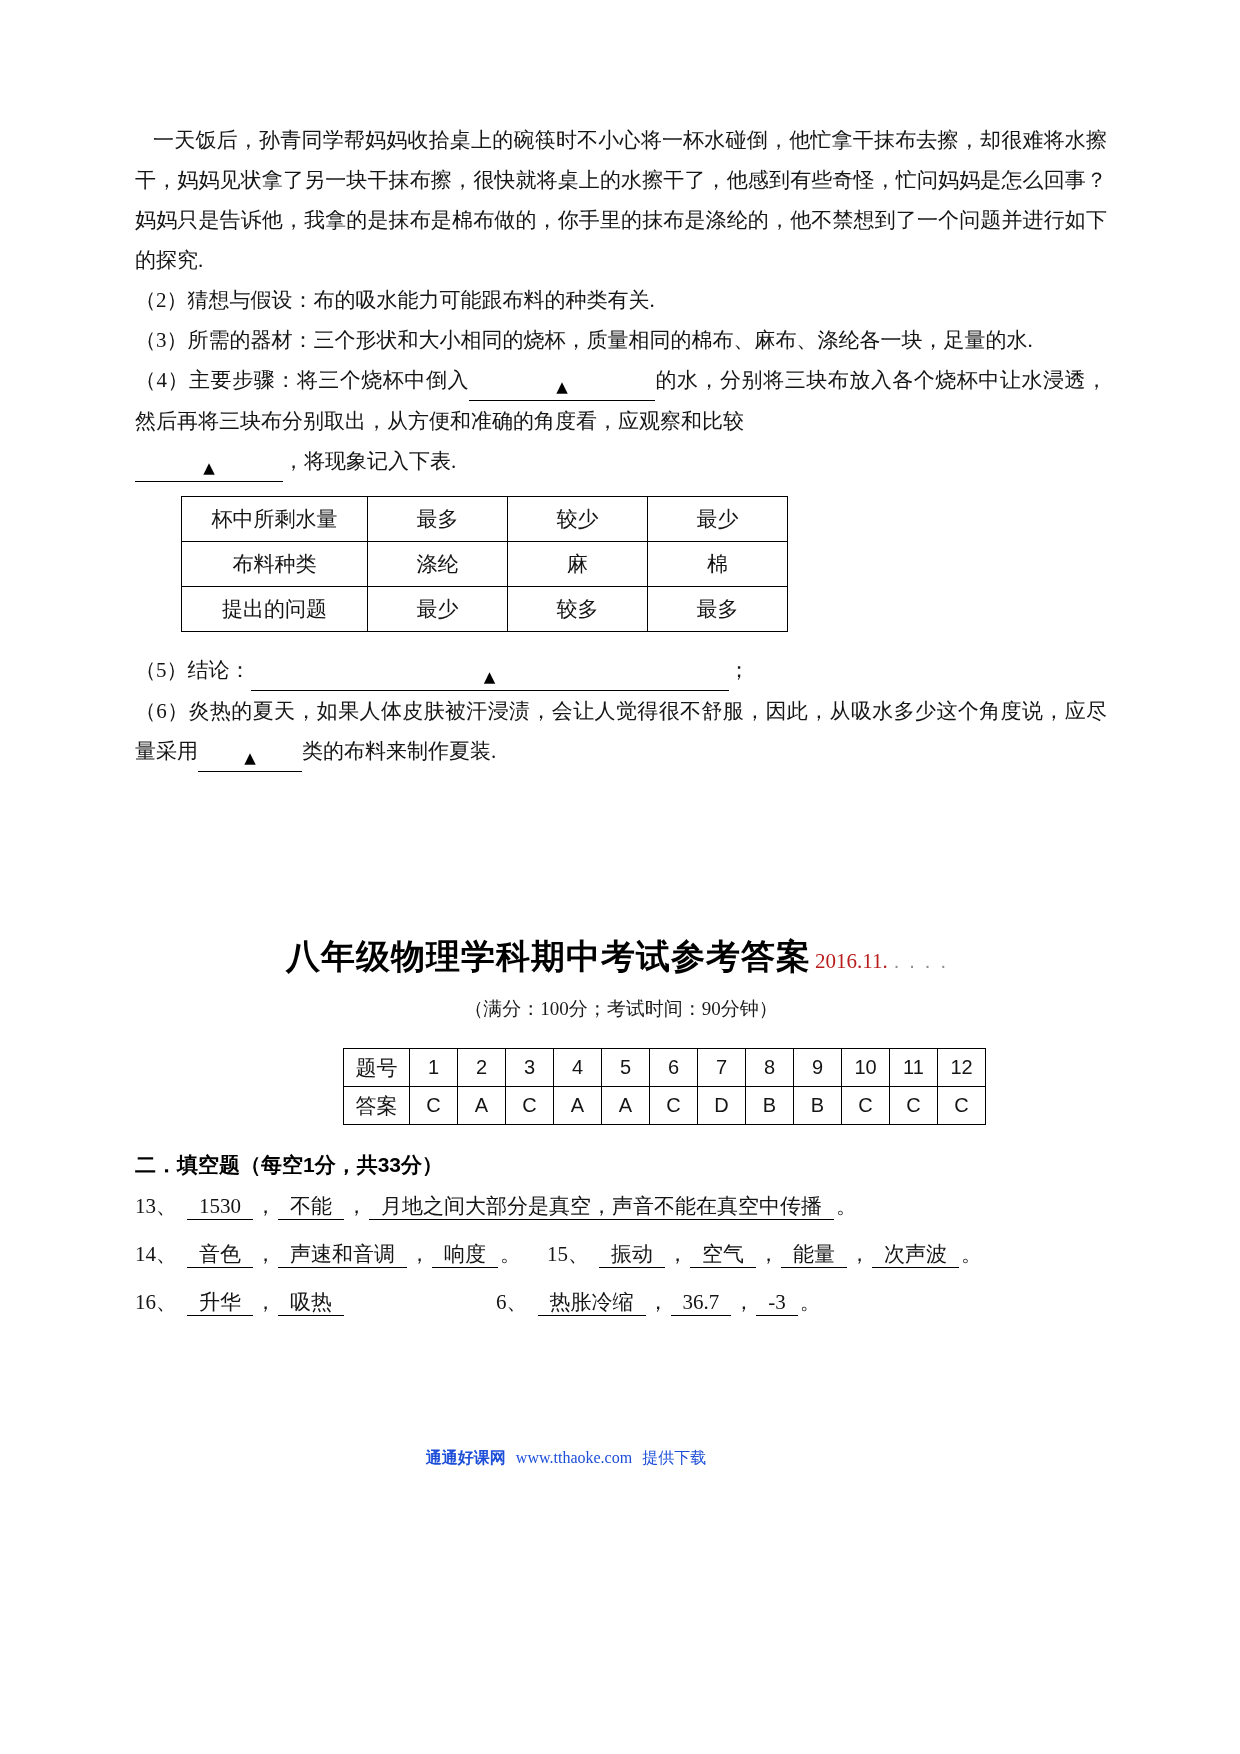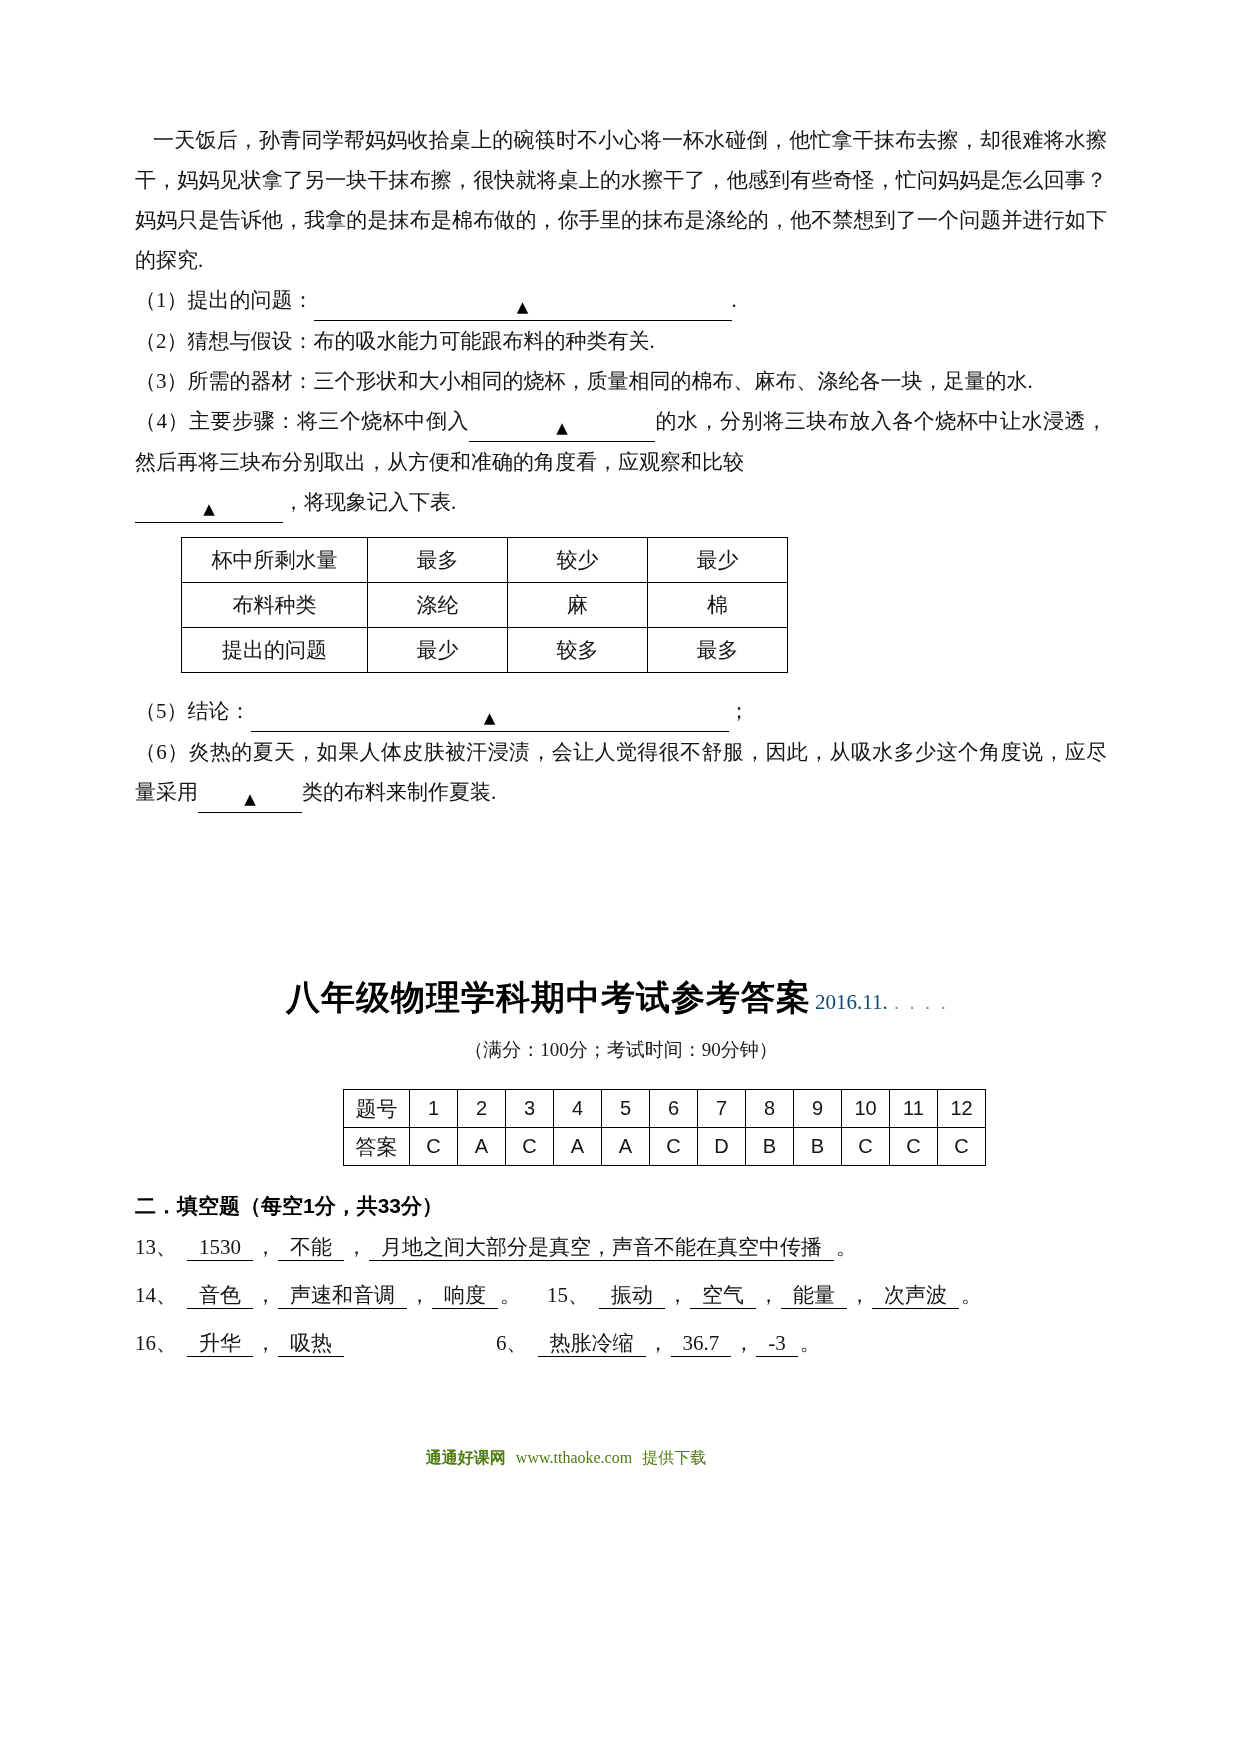--- a/index.html
+++ b/index.html
@@ -53,21 +53,21 @@
     font-weight: bold;
     font-size: 34px;
     letter-spacing: 1px;
     color: #000;
     white-space: nowrap;
   }
   .title-date {
     font-family: "Liberation Serif", serif;
     font-weight: normal;
     font-size: 21px;
-    color: #0c4a6e;
+    color: #b91c1c;
     letter-spacing: 0;
     margin-left: 4px;
     margin-top: 39px;
   }
   .title-dots { font-weight: normal; font-size: 20px; color: #8d8d8d; letter-spacing: 10px; margin-left: 6px; }
   .subtitle { margin-top: 16px; text-align: center; font-size: 19px; color: #1a1a1a; }
 
   .sec-heading {
     margin-top: 48px;
     font-family: "Liberation Sans", "DejaVu Sans", sans-serif;
@@ -95,34 +95,33 @@
   .gap-s { display: inline-block; width: 26px; }
   .gap-l { display: inline-block; width: 150px; }
 
   .footer {
     position: absolute;
     left: 0;
     top: 1448px;
     width: 100%;
     text-align: center;
     font-size: 16px;
-    color: #4d7c0f;
+    color: #1d4ed8;
   }
   .footer .site { font-weight: bold; margin-right: 10px; }
   .footer .url { margin-right: 10px; }
 </style>
 </head>
 <body>
 
 <div class="page">
   <div class="content">
 
     <div class="body-text indent">一天饭后，孙青同学帮妈妈收拾桌上的碗筷时不小心将一杯水碰倒，他忙拿干抹布去擦，却很难将水擦干，妈妈见状拿了另一块干抹布擦，很快就将桌上的水擦干了，他感到有些奇怪，忙问妈妈是怎么回事？妈妈只是告诉他，我拿的是抹布是棉布做的，你手里的抹布是涤纶的，他不禁想到了一个问题并进行如下的探究.</div>
 
-    <div class="body-text"><span>（1）提出的问题：</span><span class="blank w-q1"><span class="tri">▲</span></span><span>.</span></div>
 
     <div class="body-text">（2）猜想与假设：布的吸水能力可能跟布料的种类有关.</div>
 
     <div class="body-text">（3）所需的器材：三个形状和大小相同的烧杯，质量相同的棉布、麻布、涤纶各一块，足量的水.</div>
 
     <div class="body-text"><span>（4）主要步骤：将三个烧杯中倒入</span><span class="blank w-q4"><span class="tri">▲</span></span><span>的水，分别将三块布放入各个烧杯中让水浸透，然后再将三块布分别取出，从方便和准确的角度看，应观察和比较</span><br><span class="blank w-q4b"><span class="tri">▲</span></span><span>，将现象记入下表.</span></div>
 
     <table class="fabric-table">
       <tbody>
           <tr>

